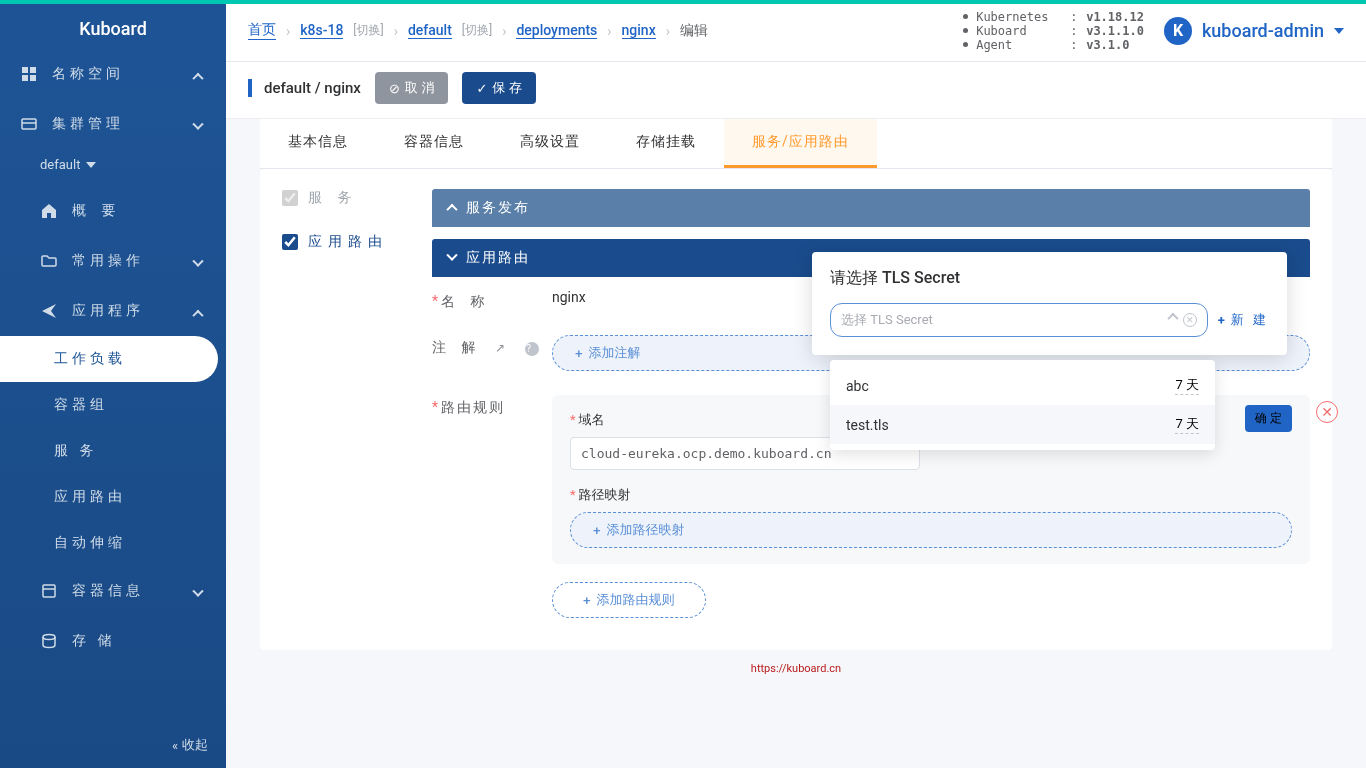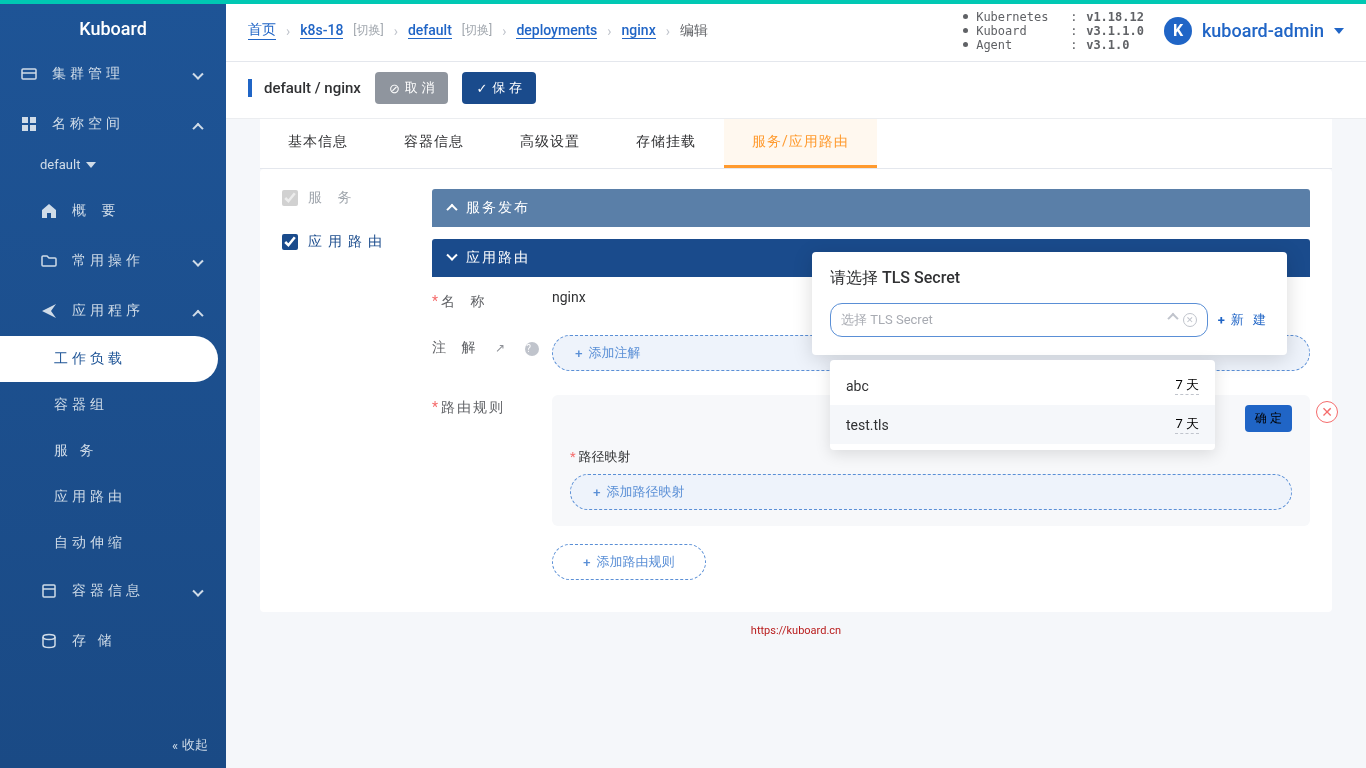--- a/index.html
+++ b/index.html
@@ -104,39 +104,39 @@
 <body>
 
 <div class="top-bar"></div>
 <div class="app">
 
   <div class="sidebar">
     <div class="sidebar-logo">Kuboard</div>
     <div class="sidebar-menu">
       <div class="menu-item">
         <span class="icon">
-            <svg width="16" height="16" viewBox="0 0 16 16" fill="none">
-              <rect x="1" y="3" width="14" height="10" rx="1" stroke="#d0dce8" stroke-width="1.5"></rect>
-              <line x1="1" y1="7" x2="15" y2="7" stroke="#d0dce8" stroke-width="1.5"></line>
-            </svg>
-          </span>
-        <span class="label">集群管理</span>
-        <span class="arrow"><span class="chev down" style="border-color:#d0dce8;"></span></span>
-      </div>
-      <div class="menu-item">
-        <span class="icon">
             <svg width="16" height="16" viewBox="0 0 16 16" fill="#d0dce8">
               <rect x="1" y="1" width="6" height="6"></rect>
               <rect x="9" y="1" width="6" height="6"></rect>
               <rect x="1" y="9" width="6" height="6"></rect>
               <rect x="9" y="9" width="6" height="6"></rect>
             </svg>
           </span>
         <span class="label">名称空间</span>
         <span class="arrow"><span class="chev up" style="border-color:#d0dce8;"></span></span>
+      </div>
+      <div class="menu-item">
+        <span class="icon">
+            <svg width="16" height="16" viewBox="0 0 16 16" fill="none">
+              <rect x="1" y="3" width="14" height="10" rx="1" stroke="#d0dce8" stroke-width="1.5"></rect>
+              <line x1="1" y1="7" x2="15" y2="7" stroke="#d0dce8" stroke-width="1.5"></line>
+            </svg>
+          </span>
+        <span class="label">集群管理</span>
+        <span class="arrow"><span class="chev down" style="border-color:#d0dce8;"></span></span>
       </div>
       <div class="submenu">
         <div class="namespace-sel">
           <span>default</span>
           <span class="caret-down" style="border-top-color:#d0dce8;"></span>
         </div>
         <div class="menu-item" style="padding-left:40px;">
           <span class="icon">
               <svg width="16" height="16" viewBox="0 0 16 16" fill="#d0dce8">
                 <path d="M8 1L1 7v8h5v-5h4v5h5V7z"></path>
@@ -302,20 +302,24 @@
                 </button>
             </div>
           </div>
 
           <div class="form-row">
             <div class="form-label" style="letter-spacing:2px;"><span class="req">*</span><span>路由规则</span></div>
             <div class="form-val">
               <div class="rule-card">
                 <div class="close-circle">✕</div>
                 <div style="display:flex; gap:20px; align-items:flex-start;">
+                  <div style="flex:0 0 360px;">
+                    <div class="sub-label"><span class="req">*</span><span>域名</span></div>
+                    <input class="domain-input" value="cloud-eureka.ocp.demo.kuboard.cn" style="">
+                  </div>
                   <div style="flex:1;"></div>
                   <button class="btn btn-confirm" style="margin-top:-6px;">
                       <span>确 定</span>
                     </button>
                 </div>
                 <div style="height:16px;"></div>
                 <div class="sub-label"><span class="req">*</span><span>路径映射</span></div>
                 <button class="dashed-btn">
                     <span class="plus">+</span>
                     <span>添加路径映射</span>

